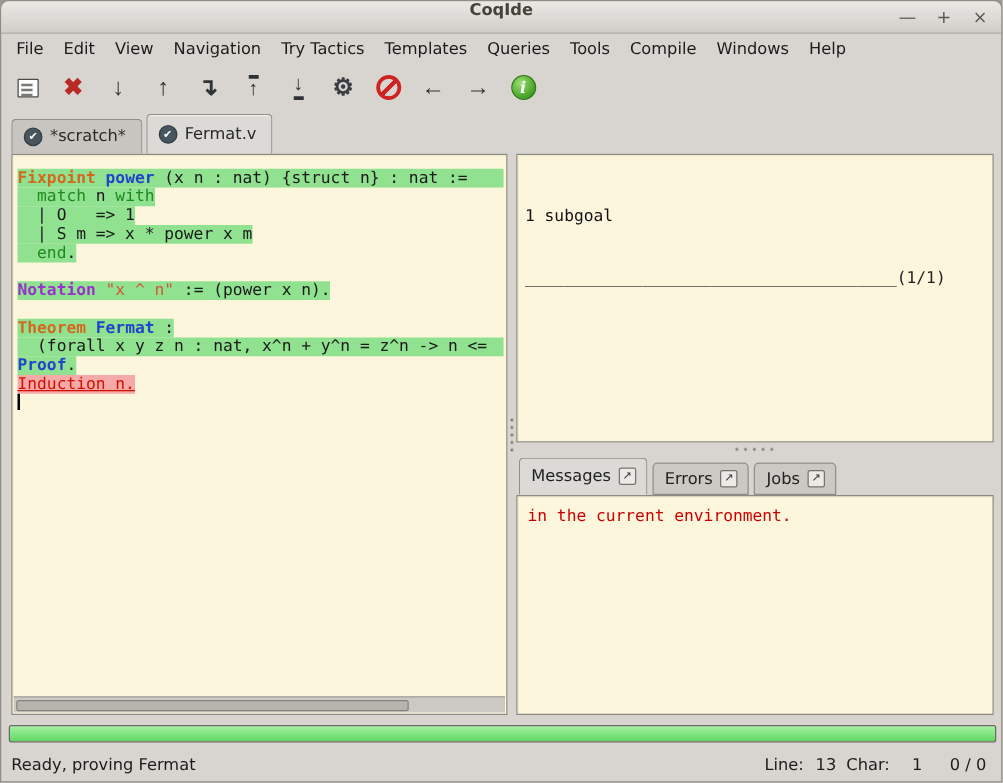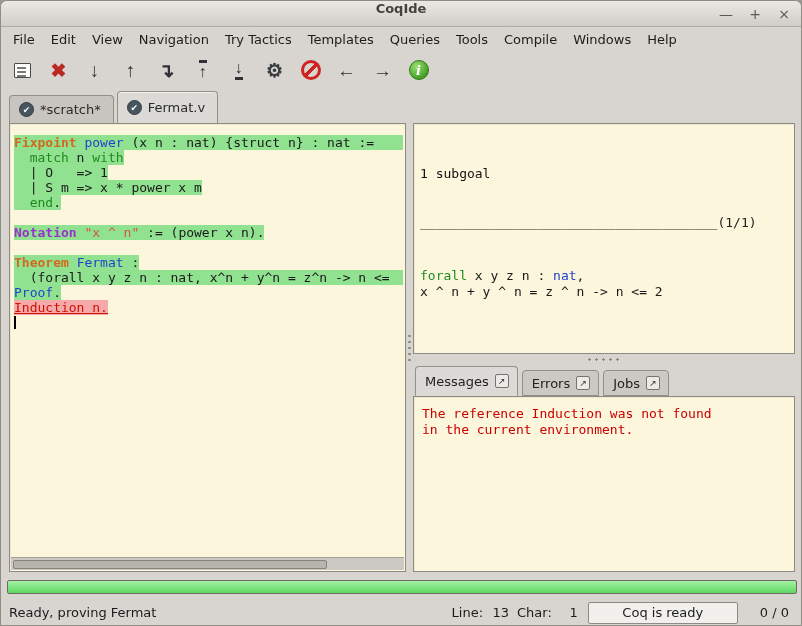--- a/index.html
+++ b/index.html
@@ -37,21 +37,21 @@
   .editor-pane{position:absolute;left:8px;top:122px;width:397px;height:449px;background:var(--editor-bg);border:1px solid #8d8a84;box-shadow:inset 1px 1px 0 rgba(0,0,0,0.05)}
   .code-area{position:absolute;inset:2px 2px 16px 2px;overflow:hidden;padding:9px 0 0 2px;font:13px/15px "DejaVu Sans Mono","Liberation Mono",monospace;white-space:pre}
   .code-line{height:15px;white-space:pre}
   .code-line.full.bg-processed{background:var(--processed-bg)}
   .line-inner{white-space:pre}
   .line-inner.bg-processed{background:var(--processed-bg)}
   .line-inner.bg-error{background:var(--error-bg)}
   .caret{display:inline-block;width:1.5px;height:13px;background:#000;vertical-align:-2px}
   .seg-plain{color:#1a1a1a}
   .seg-vernac{color:var(--vernac-keyword);font-weight:bold}
-  .seg-name{color:var(--ident-blue);font-weight:normal}
+  .seg-name{color:var(--ident-blue);font-weight:bold}
   .seg-kw{color:var(--keyword-green);font-weight:normal}
   .seg-notation{color:var(--notation-keyword);font-weight:bold}
   .seg-string{color:var(--string-literal)}
   .seg-error{color:var(--error-text);text-decoration:underline}
 
   .hscroll{position:absolute;left:1px;right:1px;bottom:1px;height:13px;background:#ccc9c4;border-top:1px solid #a3a09a}
   .hscroll-handle{position:absolute;left:2px;top:2px;height:9px;width:80%;background:#b7b4ae;border:1px solid #86837d;border-radius:2px}
 
   
   .v-splitter{position:absolute;left:405px;top:122px;width:7px;height:449px;display:flex;align-items:center;justify-content:center}
@@ -166,21 +166,20 @@
     </div>
   </div>
 
   <div class="v-splitter">
     <span class="grip-v"></span>
   </div>
 
   <div class="goals-pane">
     <div class="goal-count">1 subgoal</div>
     <div class="goal-sep">______________________________________(1/1)</div>
-    <div class="goal-lines"><div class="goal-line"><span class="seg-kw">forall</span><span class="seg-plain"> x y z n : </span><span class="seg-name">nat</span><span class="seg-plain">,</span></div><div class="goal-line"><span class="seg-plain">x ^ n + y ^ n = z ^ n -&gt; n &lt;= 2</span></div></div>
   </div>
 
   <div class="h-splitter">
     <span class="grip-h"></span>
   </div>
 
   <div class="msg-tabs">
       <div class="msg-tab active">
         <span class="msg-tab-label">Messages</span>
         <span class="detach-box">↗</span>
@@ -188,30 +187,27 @@
       <div class="msg-tab">
         <span class="msg-tab-label">Errors</span>
         <span class="detach-box">↗</span>
       </div>
       <div class="msg-tab">
         <span class="msg-tab-label">Jobs</span>
         <span class="detach-box">↗</span>
       </div>
     </div>
 
-  <div class="msg-content"><div class="msg-line">The reference Induction was not found</div><div class="msg-line">in the current environment.</div></div>
+  <div class="msg-content"><div class="msg-line">in the current environment.</div></div>
 
   <div class="progress"></div>
 
   <div class="statusbar">
     <span class="status-text">Ready, proving Fermat</span>
     <span class="spacer"></span>
     <span class="pos-label">Line:</span>
     <span class="pos-val">13</span>
     <span class="pos-label">Char:</span>
     <span class="pos-val">1</span>
-    <span class="coq-status-box">
-        <span>Coq is ready</span>
-      </span>
     <span class="counter">0 / 0</span>
   </div>
 
 </div>
 
 </body></html>

